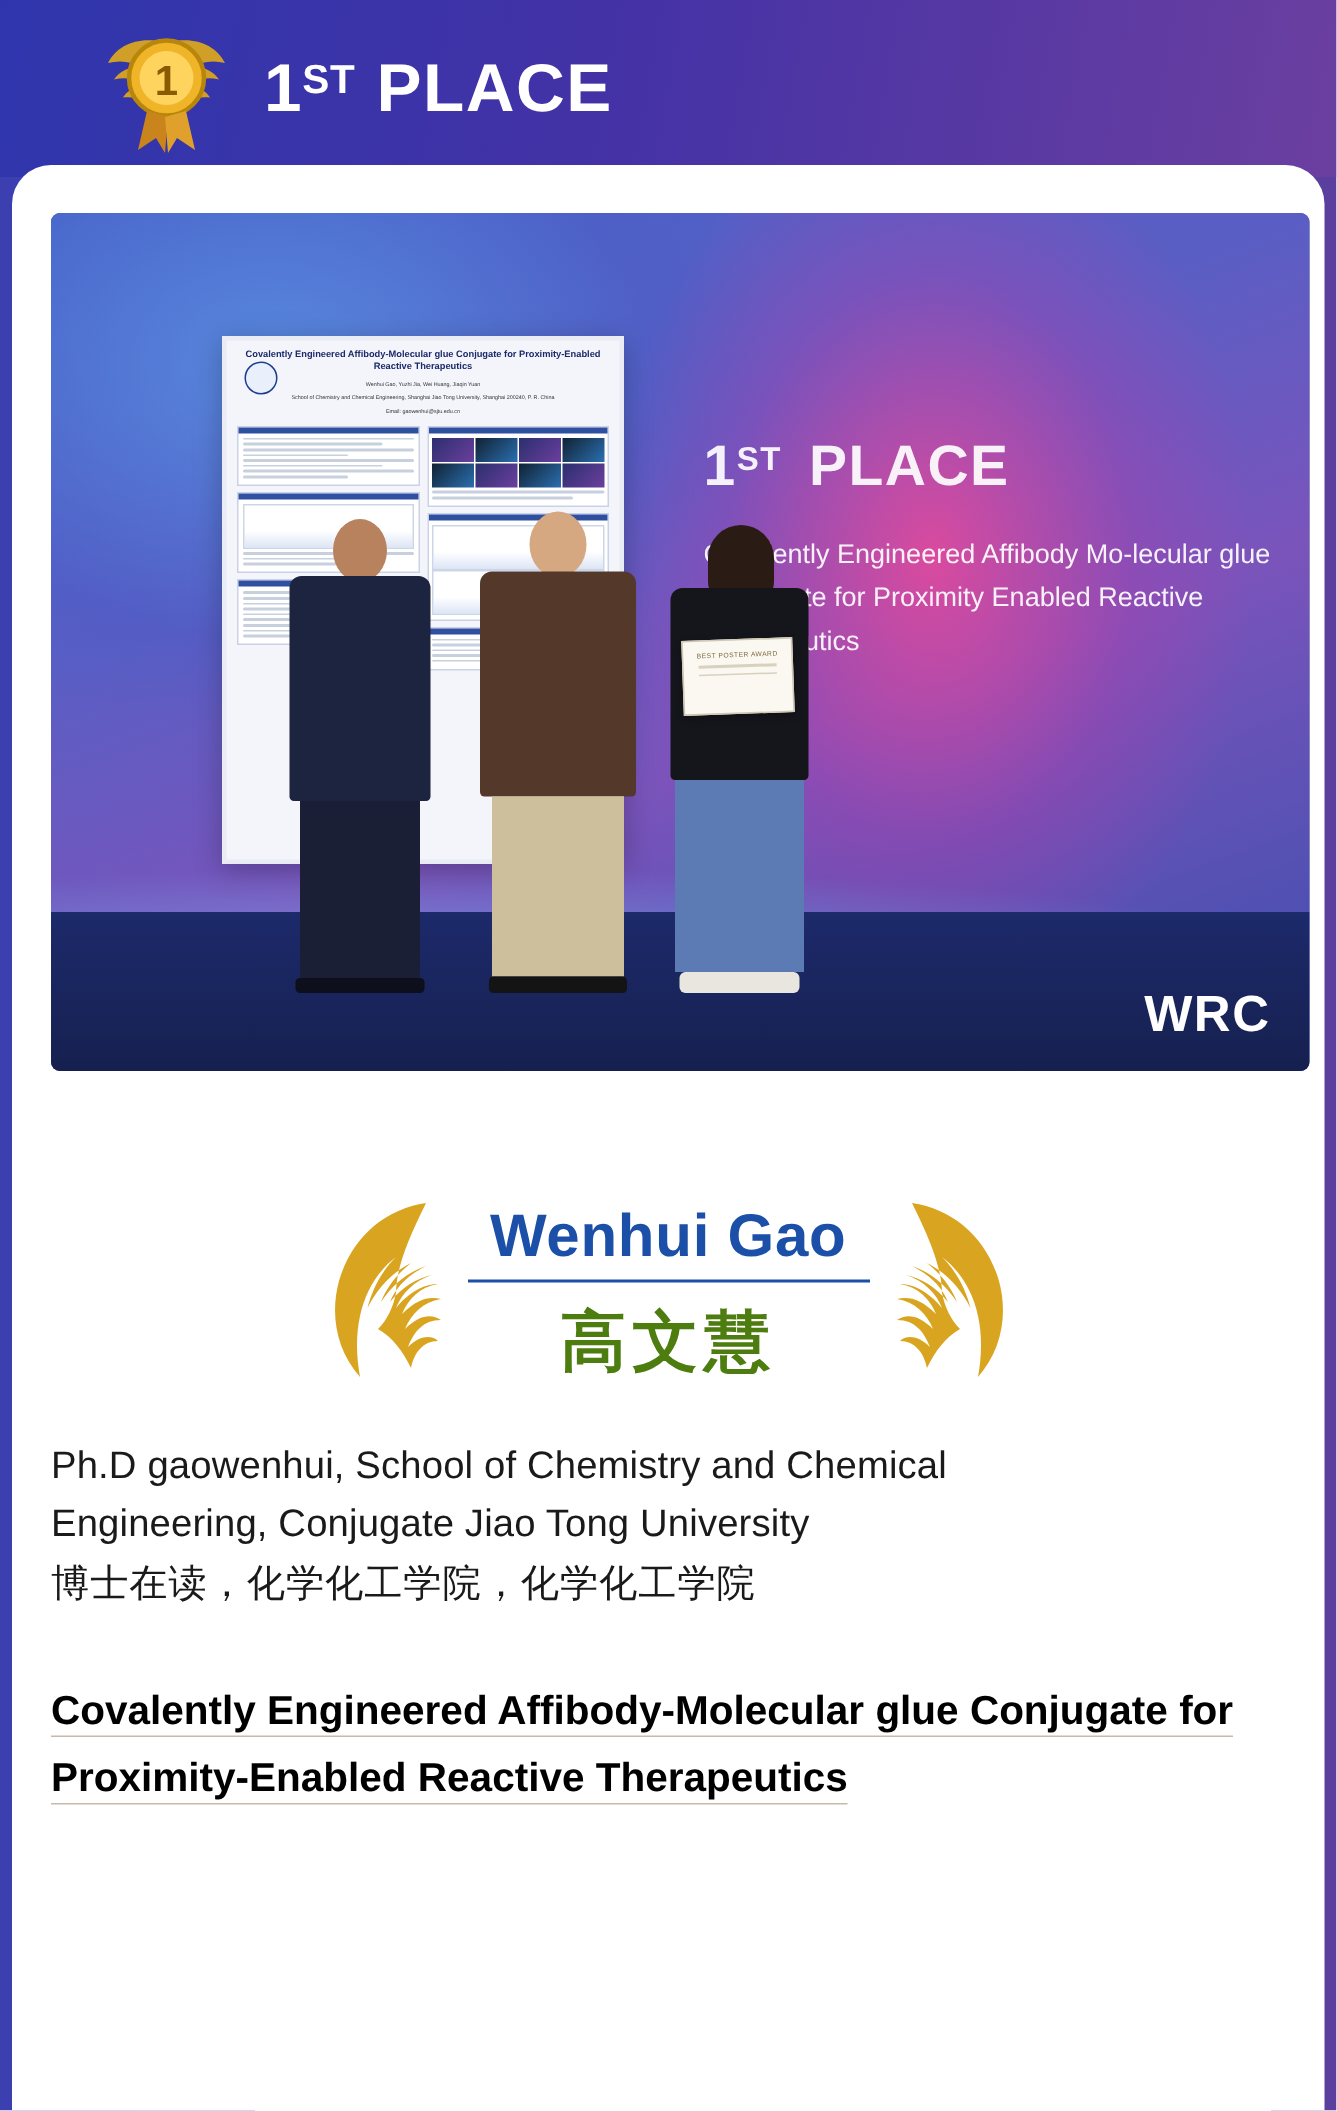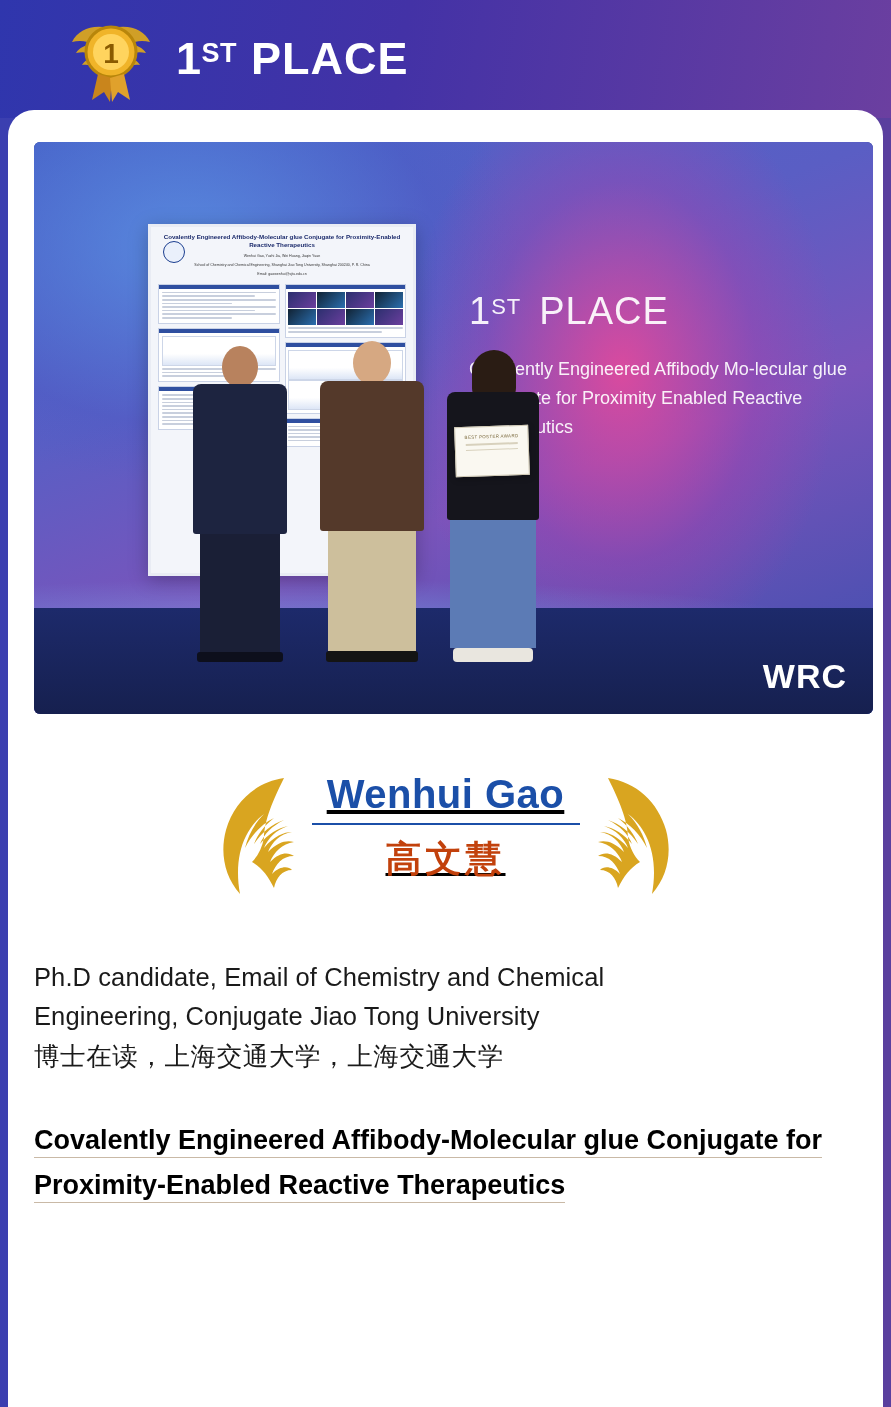--- a/index.html
+++ b/index.html
@@ -145,21 +145,21 @@
   .pimg-grid { display: grid; grid-template-columns: repeat(4, 1fr); gap: 1.5px; }
   .pimg { height: 16px; background: linear-gradient(135deg, #2b2f6e, #6b3f9e); }
   .pimg.b { background: linear-gradient(135deg, #123, #2b6fb0); }
   .pchart { height: 30px; background: linear-gradient(180deg, #ffffff 60%, #dde6f6 100%); border: 0.8px solid #cdd6e8; }
 
   .screen-text {
     position: absolute; right: 24px; top: 148px; width: 380px;
     text-align: left; color: #ffffff;
   }
   .screen-1st {
-    font-size: 38px; font-weight: normal; letter-spacing: 1px;
+    font-size: 38px; font-weight: bold; letter-spacing: 1px;
     color: rgba(255,255,255,0.92);
   }
   .screen-1st .sup { font-size: 22px; position: relative; top: -10px; }
   .screen-1st .sp { margin-left: 18px; }
   .screen-sub {
     margin-top: 22px; font-size: 18px; line-height: 1.62;
     color: rgba(255,255,255,0.92);
   }
 
   .person { position: absolute; bottom: 52px; }
@@ -199,33 +199,32 @@
     font-size: 34px; font-weight: bold; color: #ffffff;
     letter-spacing: 1px;
   }
 
   
   .name-block {
     position: relative;
     margin-top: 58px;
     height: 152px;
     display: flex;
-    align-items: flex-start;
+    align-items: flex-end;
     justify-content: center;
-    text-decoration: underline;
   }
   .laurel { width: 90px; height: 128px; flex: 0 0 90px; }
   .laurel svg { display: block; width: 90px; height: 128px; }
   .name-center { text-align: center; margin: 0 16px; }
   .name-en {
     font-size: 40px; font-weight: bold; color: #1b4fa8; letter-spacing: 0.5px;
     padding-bottom: 6px;
   }
   .name-rule { height: 2px; background: #1b4fa8; width: 268px; margin: 0 auto 10px auto; }
-  .name-cn { font-size: 36px; font-weight: bold; color: #c2410c; letter-spacing: 4px; }
+  .name-cn { font-size: 44px; font-weight: bold; color: #4d7c0f; letter-spacing: 4px; }
 
   
   .affil {
     margin-top: 34px;
     font-size: 25.5px;
     line-height: 1.54;
     color: #1a1a1a;
     letter-spacing: 0.1px;
   }
   .affil .cn { letter-spacing: 0.6px; }
@@ -399,23 +398,23 @@
       <div class="laurel" style="transform: scaleX(-1);">
         <svg viewBox="0 0 90 128" xmlns="http://www.w3.org/2000/svg">
           <g fill="#d9a520">
             <path d="M78 6 C50 10 28 30 20 58 C14 80 18 104 34 122 C30 100 32 80 40 64 C44 56 50 48 58 42 C48 52 42 64 39 76 C46 62 56 52 68 46 C58 54 52 62 48 72 C56 60 66 52 78 48 C66 54 58 62 54 72 C62 62 72 56 82 54 C70 58 62 66 58 76 C68 64 78 60 86 60 C74 62 66 70 62 80 C72 70 80 68 88 70 C76 72 68 80 64 90 C74 80 82 80 88 84 C76 84 70 92 66 102 C74 94 82 94 86 98 C76 98 70 106 68 116 C62 104 56 96 46 90 C52 84 56 76 58 66 C58 52 64 34 78 6 Z"></path>
           </g>
         </svg>
       </div>
     </div>
 
     <div class="affil">
-      <div>Ph.D candidate, Email of Chemistry and Chemical</div>
+      <div>Ph.D gaowenhui, School of Chemistry and Chemical</div>
       <div>Engineering, Conjugate Jiao Tong University</div>
-      <div class="cn">博士在读，上海交通大学，上海交通大学</div>
+      <div class="cn">博士在读，化学化工学院，化学化工学院</div>
     </div>
 
     <div class="title-block">
       <span>Covalently Engineered Affibody-Molecular glue Conjugate for Proximity-Enabled Reactive Therapeutics</span>
     </div>
 
   </div>
 </div>
 
 </body></html>

